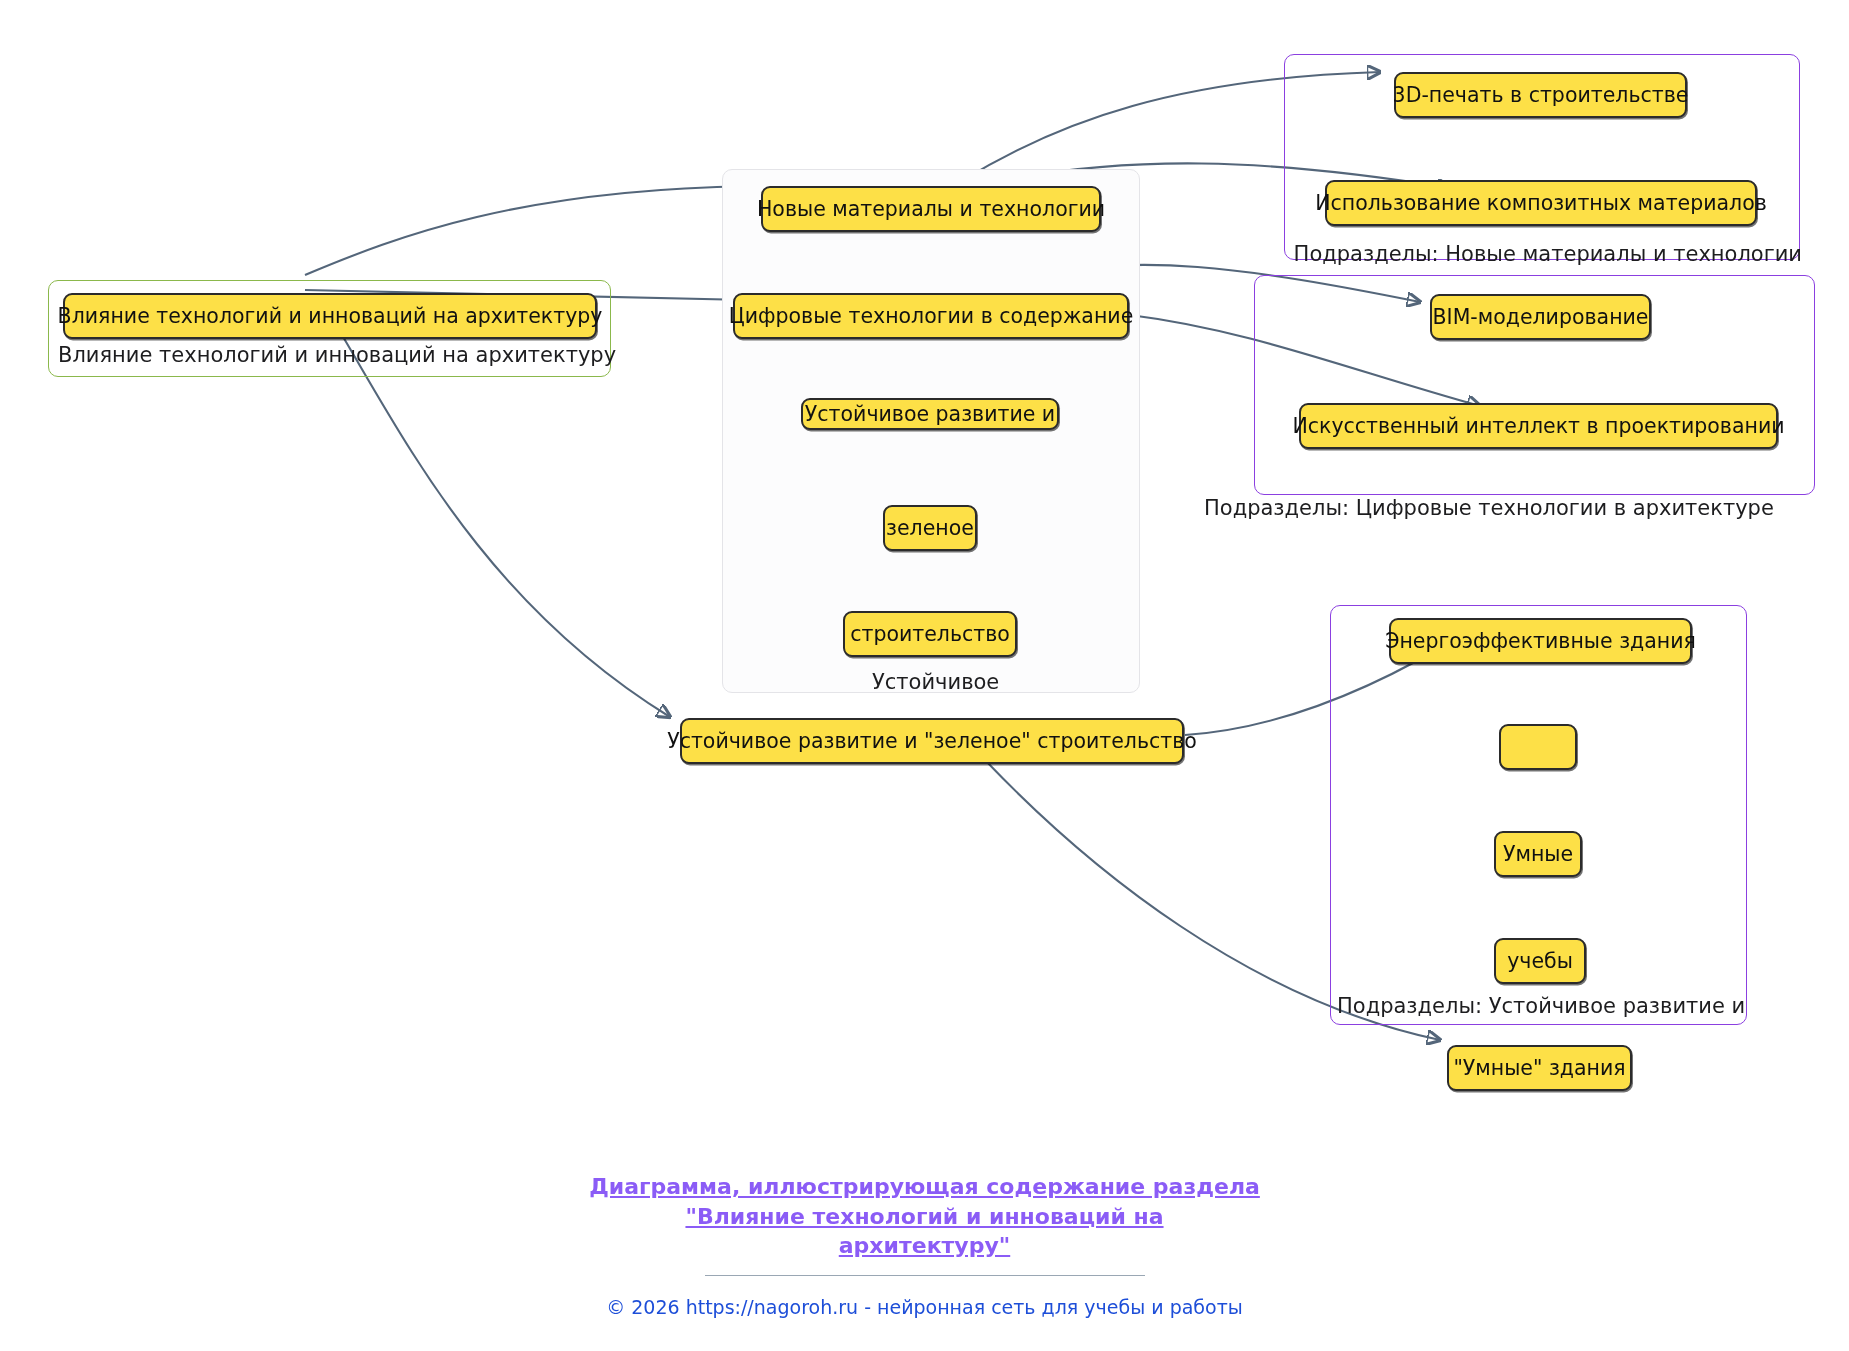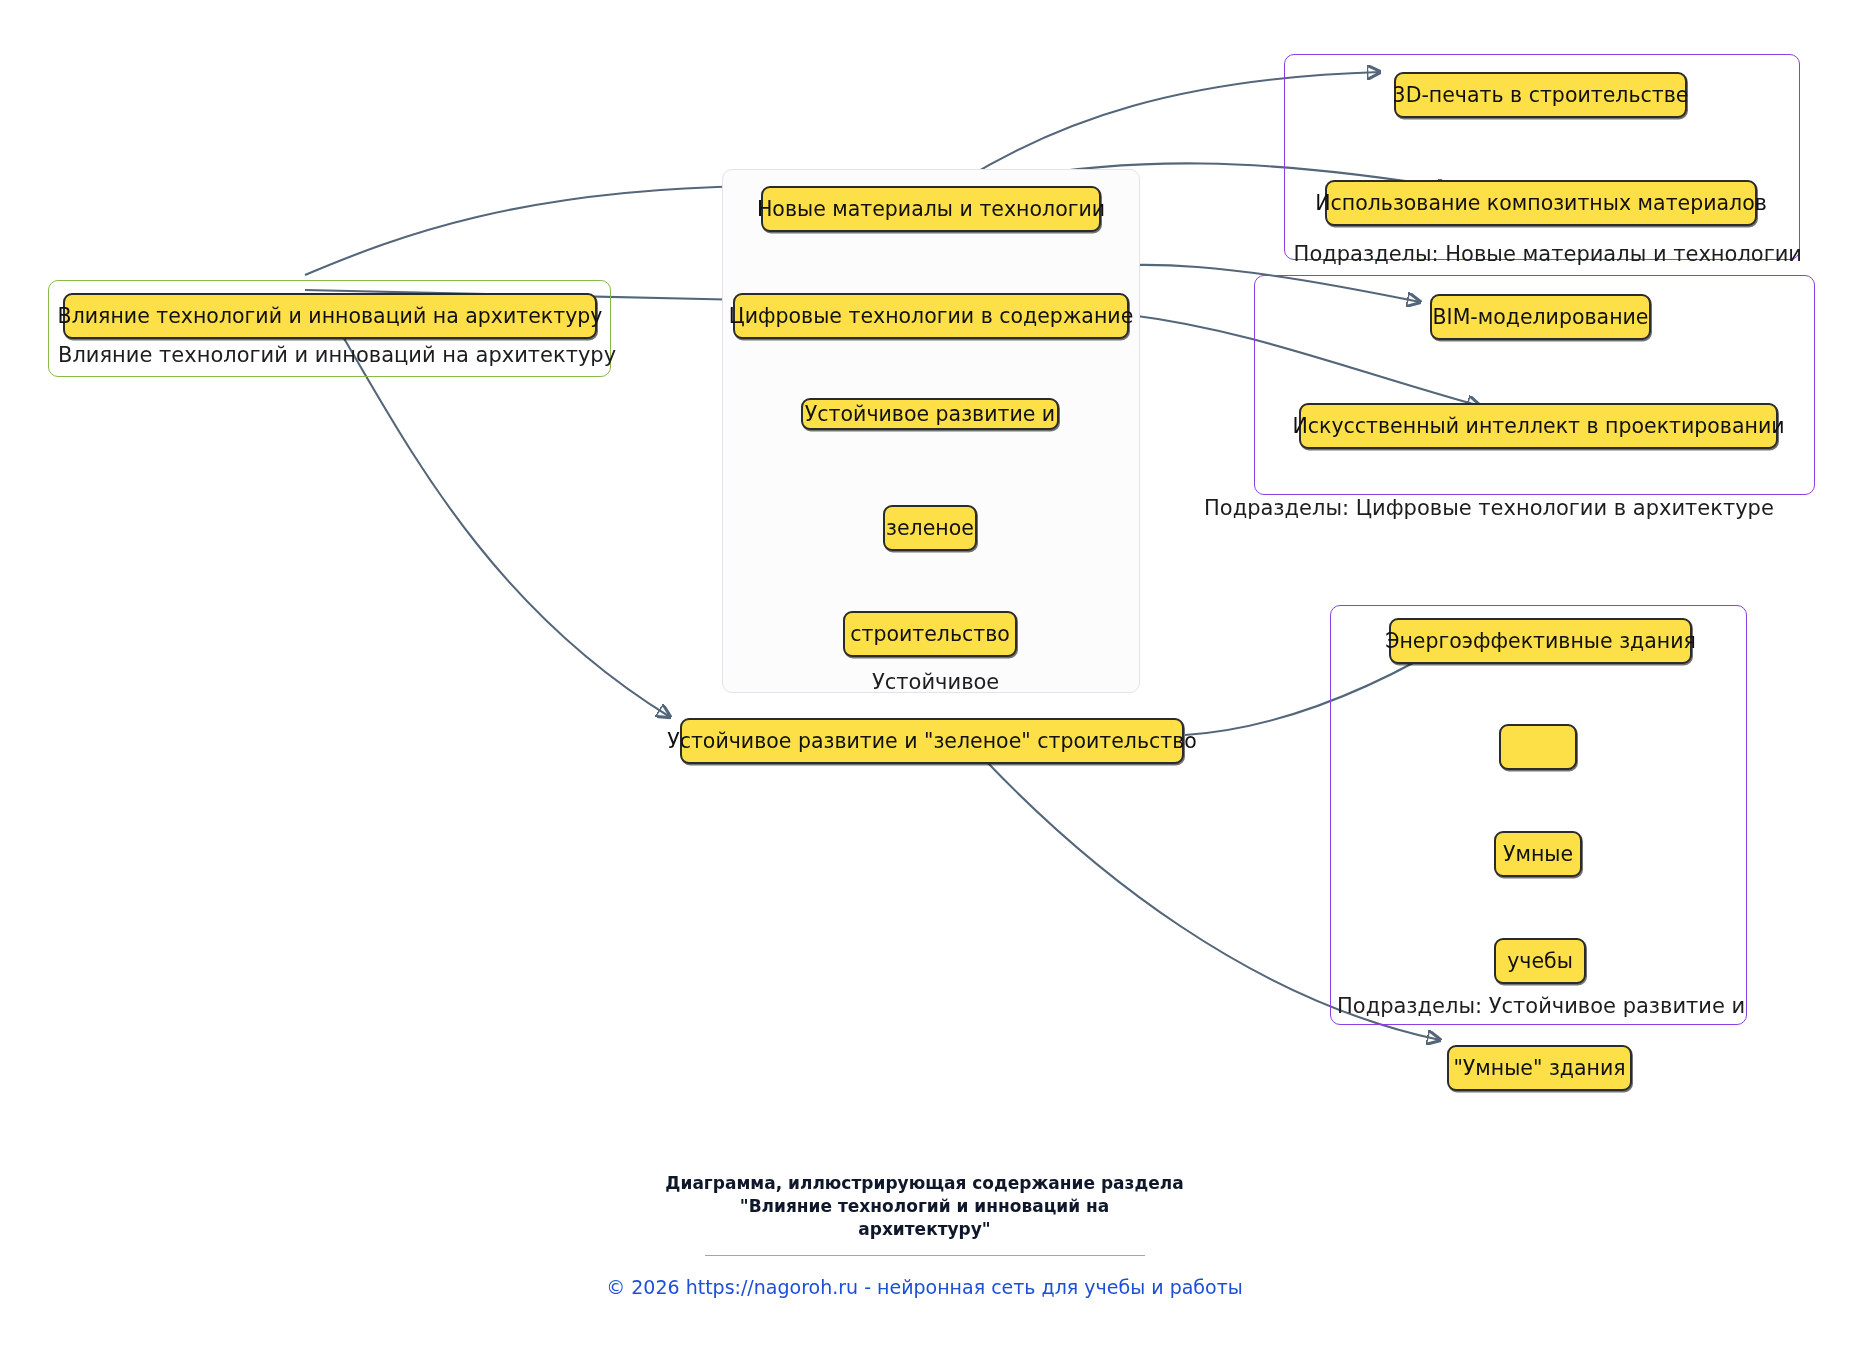--- a/index.html
+++ b/index.html
@@ -74,25 +74,26 @@
   }
 
   
   .footer {
     position: absolute;
     left: 0;
     width: 1849px;
     text-align: center;
   }
   .footer-title {
-    font-size: 17px;
+    font-size: 22px;
     font-weight: bold;
-    color: #0f172a;
+    color: #8b5cf6;
     line-height: 1.35;
     white-space: pre-line;
+    text-decoration: underline;
   }
   .footer-rule {
     width: 440px;
     height: 1px;
     background: #9aa7b4;
     margin: 14px auto 0 auto;
   }
   .footer-copy {
     margin-top: 20px;
     font-size: 19px;

